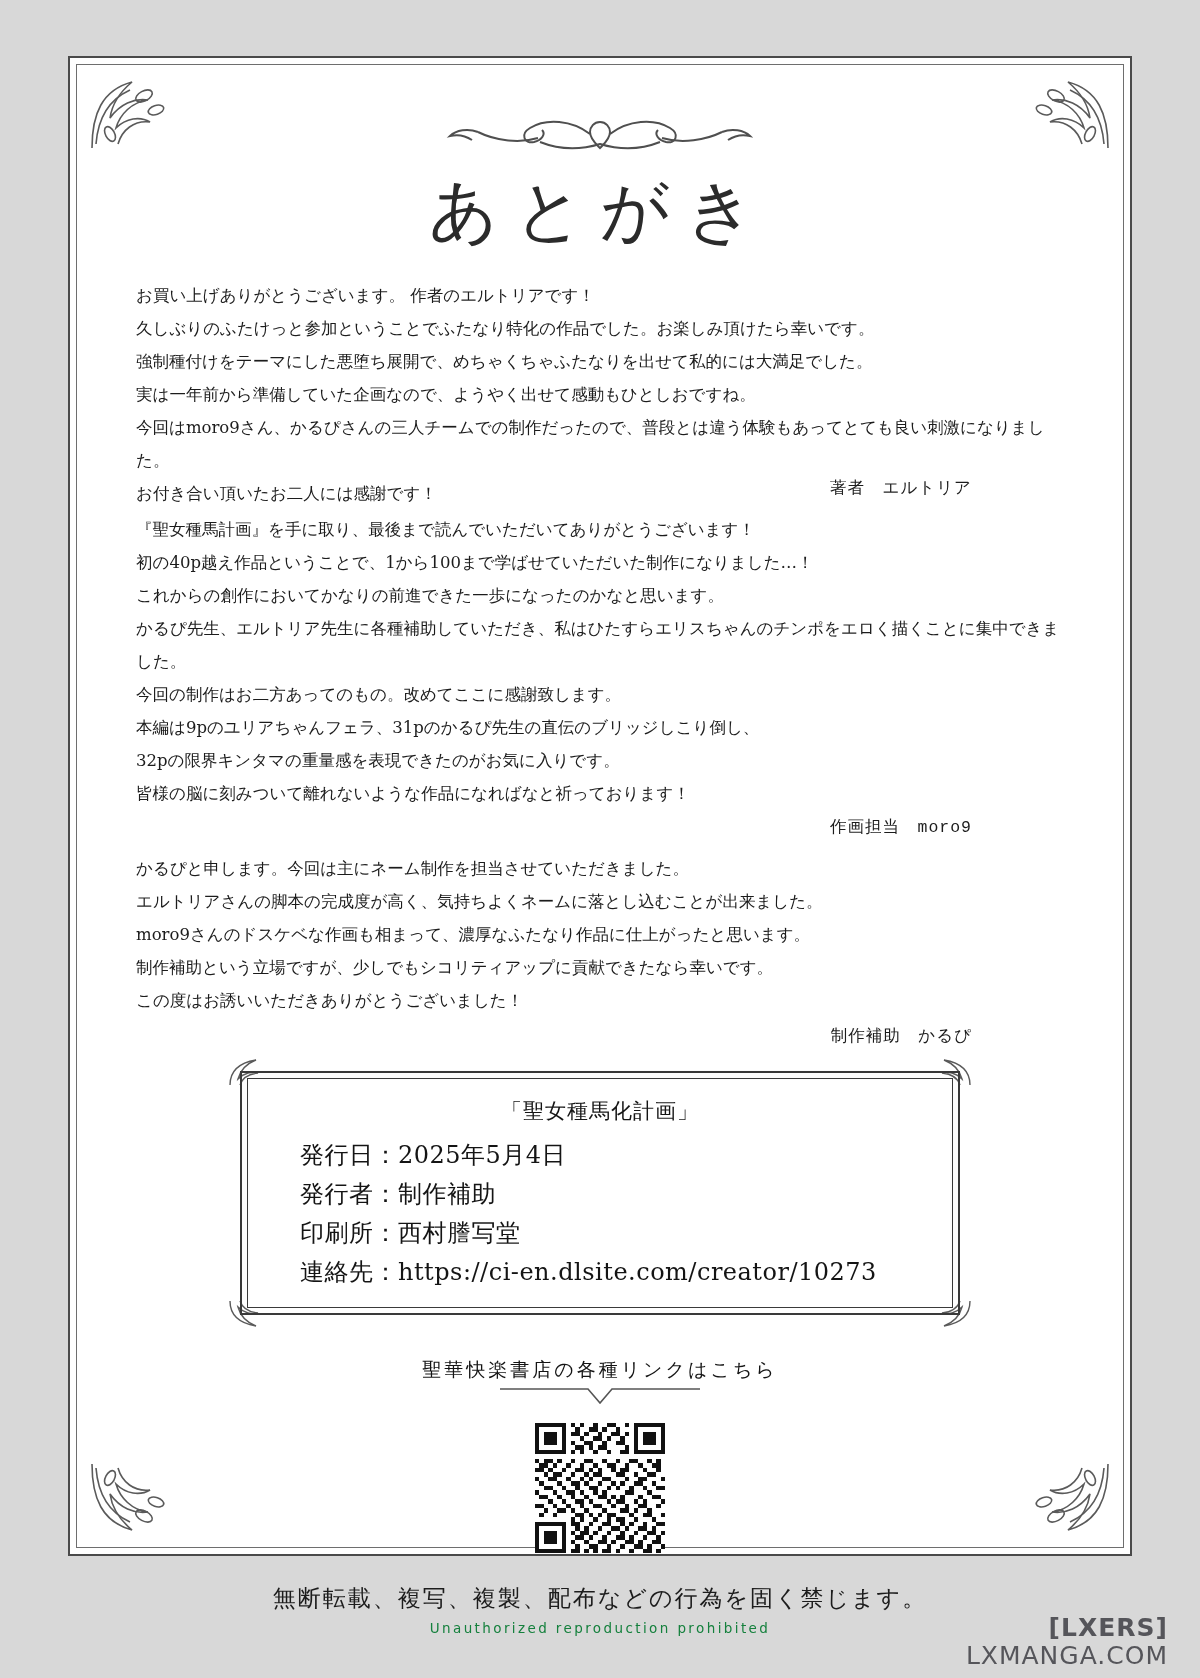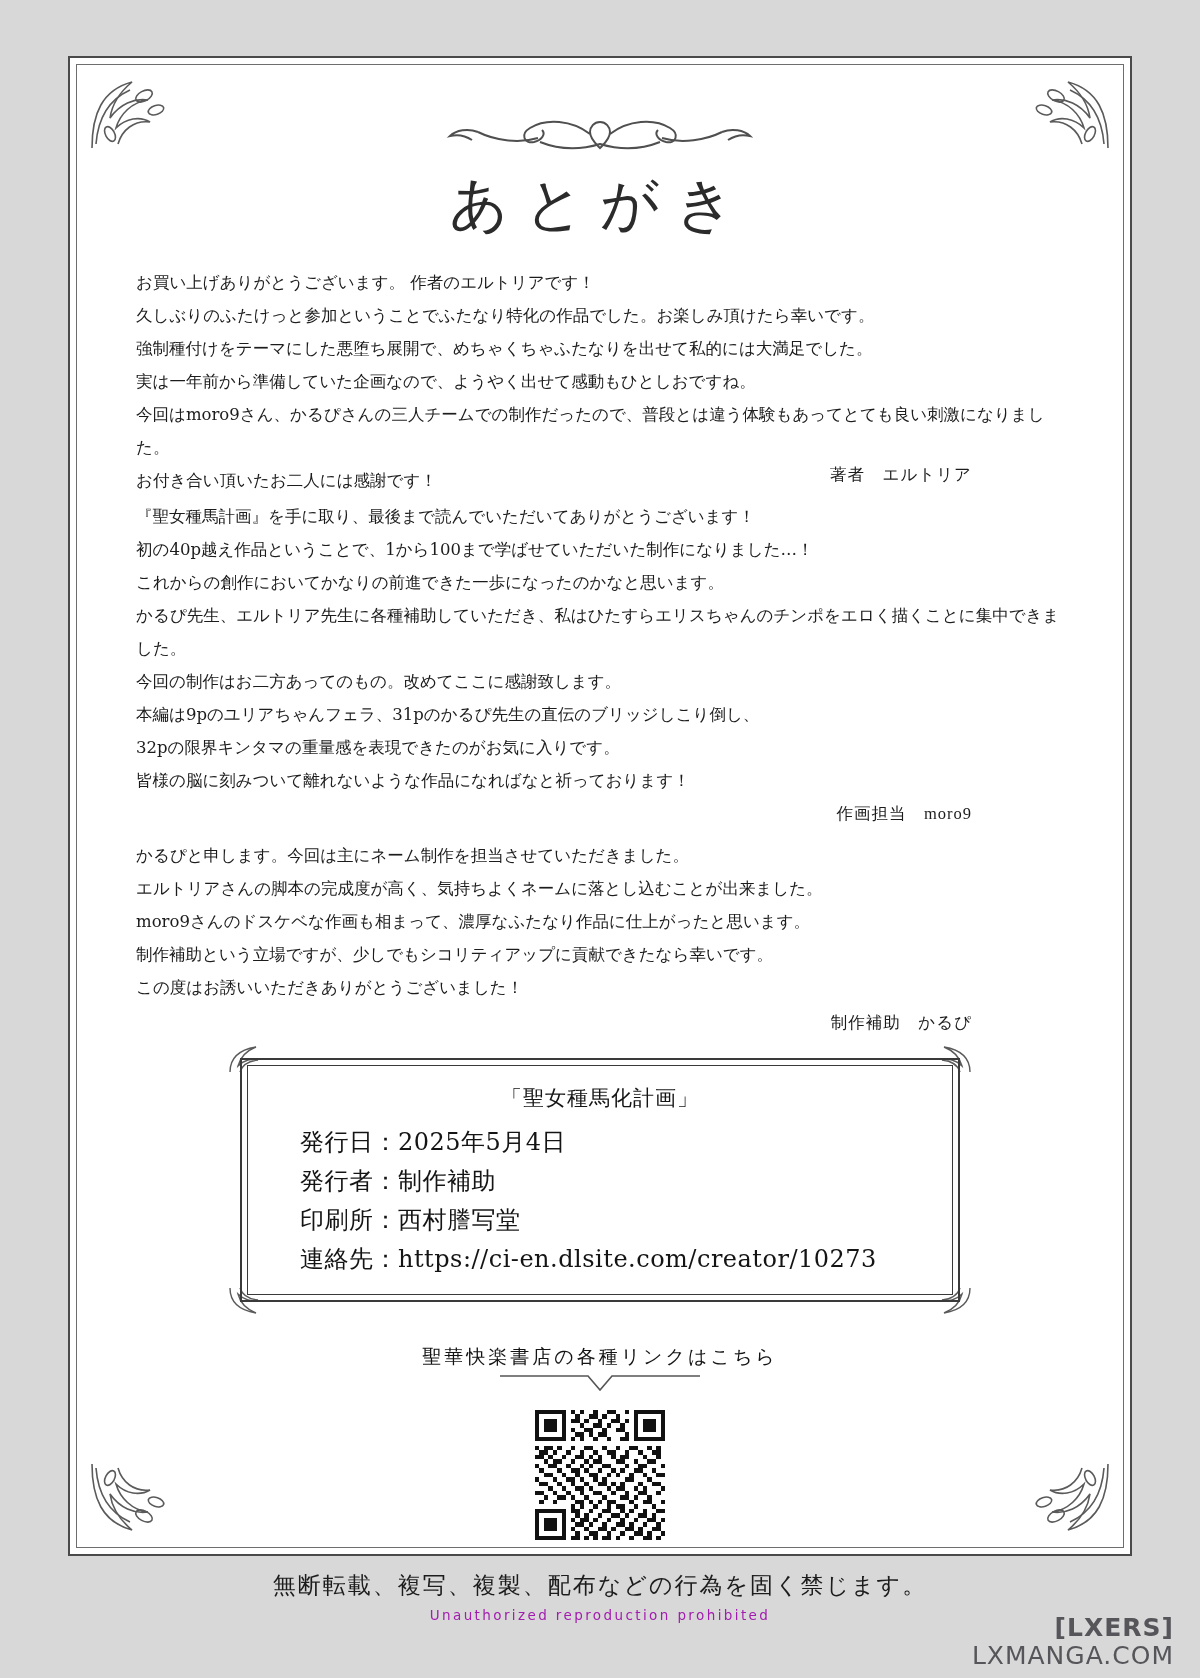--- a/index.html
+++ b/index.html
@@ -40,21 +40,21 @@
     left:60px;right:60px;top:40px;bottom:40px;
   }
 
   .flourish{
     width:360px;margin:16px auto 0 auto;color:#4f4f4f;
   }
   .flourish svg{display:block;width:100%;height:48px;}
 
   .title{
     text-align:center;
-    font-size:58px;
+    font-size:68px;
     letter-spacing:16px;
     color:#2b2b2b;
     margin:6px 0 22px 0;
     font-weight:400;
     font-family:"DejaVu Serif", serif;
   }
 
   .para{
     font-size:16.5px;
     line-height:33px;
@@ -62,21 +62,21 @@
     margin:0 0 0 8px;
     font-family:"DejaVu Serif", serif;
     white-space:pre-line;
   }
   .block{margin-bottom:14px;margin-top:8px;}
   .sign{
     text-align:right;
     font-size:16.5px;
     color:#1c1c1c;
     padding-right:70px;
-    font-family:Liberation Serif, serif;
+    font-family:Liberation Mono, monospace;
     letter-spacing:1px;
   }
   .sign.shift1{padding-right:100px;margin-top:-33px;}
   .sign.shift2{padding-right:100px;margin-top:6px;}
   .sign.shift3{padding-right:100px;margin-top:8px;}
 
   
   .colophon-wrap{
     position:relative;
     width:720px;
@@ -133,29 +133,29 @@
     text-align:center;
     font-size:23px;
     color:#1c1c1c;
     margin-top:30px;
     letter-spacing:2px;
     font-family:"DejaVu Serif", serif;
   }
   .notice-en{
     text-align:center;
     font-size:13.5px;
-    color:#a21caf;
+    color:#15803d;
     margin-top:6px;
     letter-spacing:2.4px;
     font-family:"DejaVu Sans", sans-serif;
   }
 
   .watermark{
     position:absolute;
-    right:26px;bottom:8px;
+    right:32px;bottom:8px;
     text-align:right;
     color:#55555a;
     font-family:"DejaVu Sans", sans-serif;
   }
   .wm1{font-size:25px;font-weight:bold;letter-spacing:1px;line-height:28px;}
   .wm2{font-size:25px;font-weight:normal;letter-spacing:1px;line-height:28px;}
 </style>
 </head>
 <body>
 

